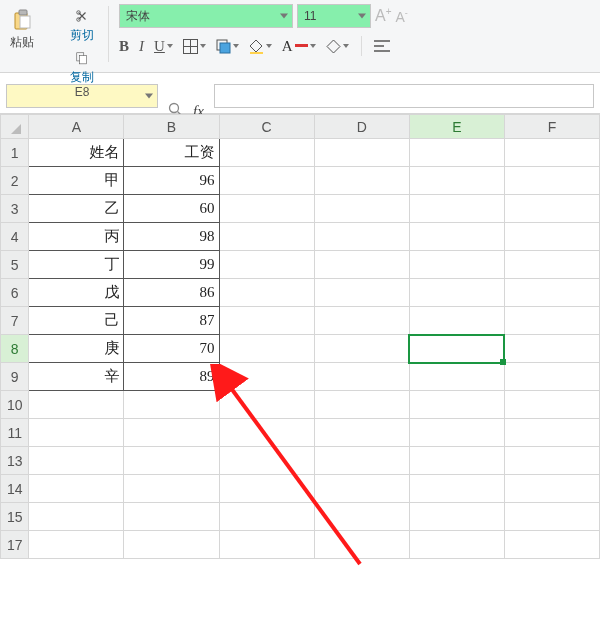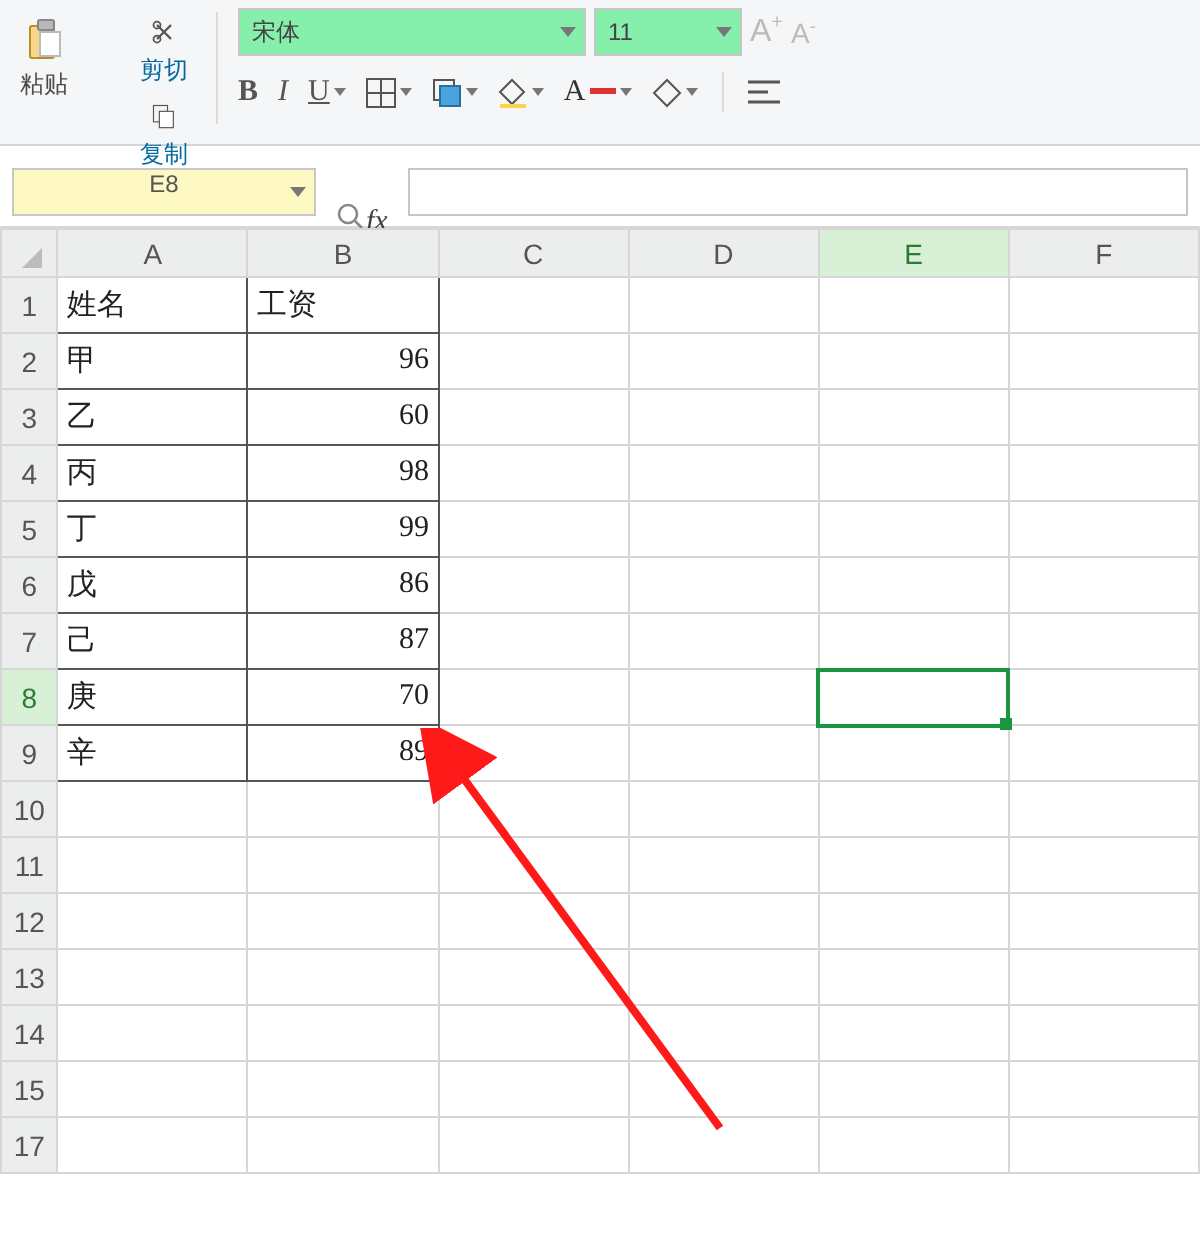--- a/index.html
+++ b/index.html
@@ -133,21 +133,21 @@
     border-right: 4px solid transparent;
     border-top: 5px solid #777;
   }
   .fxlabel {
     font-style: italic;
     font-family: "Times New Roman", serif;
     color: #404040;
     font-size: 15px;
     display: flex;
     align-items: center;
-    gap: 0;
+    gap: 10px;
     margin-top: 30px;
   }
   .fxlabel .q {
     font-style: normal;
     font-size: 15px;
   }
   .formula-input {
     flex: 1;
     height: 22px;
     border: 1px solid #c7c7c7;
@@ -196,21 +196,21 @@
     width: 28px;
   }
   .colA { width: 94px; }
   .colB { width: 94px; }
   .colC { width: 94px; }
   .colD { width: 94px; }
   .colE { width: 94px; }
   .colF { width: 94px; }
   .text-left { text-align: left; }
   .text-right { text-align: right; }
-  .data-border { border: 1px solid #555 !important; }
+  .data-border { border: 1px solid #555 !important; text-align: right; }
 
   .sel-cell {
     position: absolute;
     border: 2px solid #1a9641;
     box-sizing: border-box;
     pointer-events: none;
   }
   .sel-handle {
     position: absolute;
     right: -3px;
@@ -470,29 +470,20 @@
       <tr>
           <th class="row-head">11</th>
           <td></td>
           <td></td>
           <td></td>
           <td></td>
           <td></td>
           <td></td>
         </tr>
       <tr>
-          <th class="row-head">12</th>
-          <td></td>
-          <td></td>
-          <td></td>
-          <td></td>
-          <td></td>
-          <td></td>
-        </tr>
-      <tr>
           <th class="row-head">13</th>
           <td></td>
           <td></td>
           <td></td>
           <td></td>
           <td></td>
           <td></td>
         </tr>
       <tr>
           <th class="row-head">14</th>

